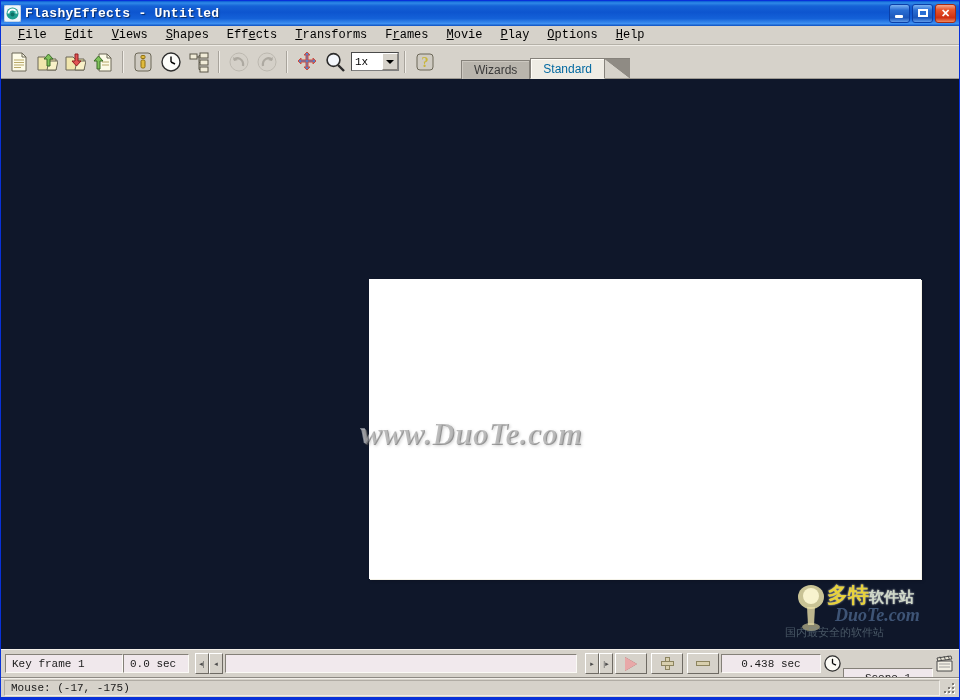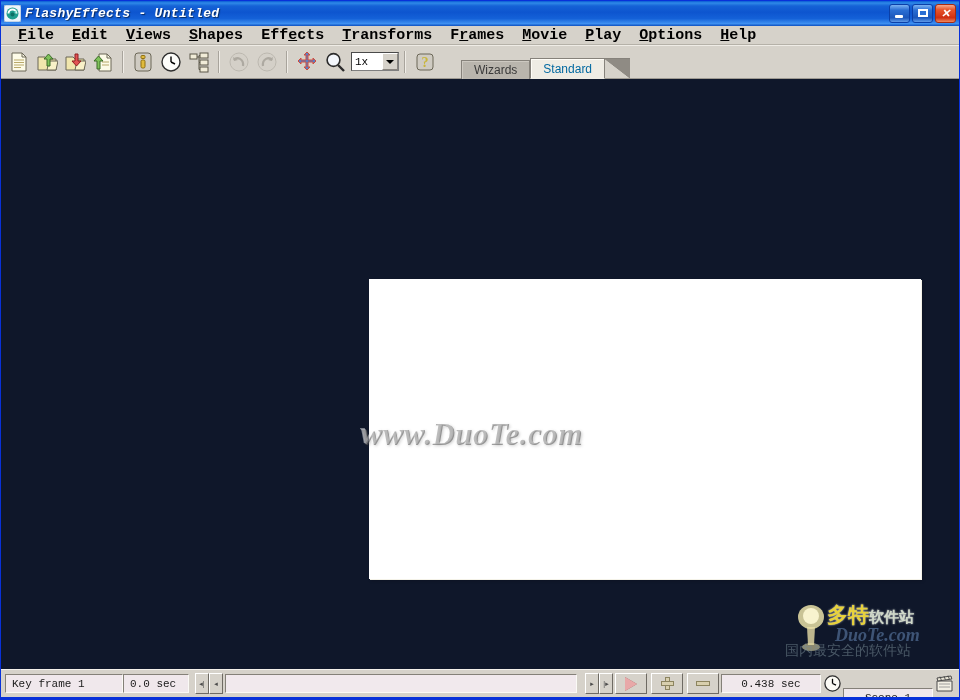--- a/index.html
+++ b/index.html
@@ -27,21 +27,20 @@
   .titlebar {
     height: 25px;
     min-height: 25px;
     background: linear-gradient(to bottom,
       #0a5ad4 0%, #2f8ae8 8%, #1562d6 20%,
       #0d55cf 45%, #1461d8 70%, #3d8ff0 90%, #0c4fc0 100%);
     display: flex;
     align-items: center;
     padding: 0 2px 0 3px;
     box-sizing: border-box;
-    font-style: italic;
   }
   .title-icon {
     width: 17px;
     height: 17px;
     margin-right: 4px;
     position: relative;
     flex: 0 0 auto;
   }
   .title-icon svg { display: block; }
   .title-text {
@@ -110,26 +109,25 @@
     min-height: 19px;
     background: #d6d2ca;
     display: flex;
     align-items: center;
     padding-left: 8px;
     border-bottom: 1px solid #b5b1a8;
     box-sizing: border-box;
   }
   .menu-item {
     font-family: "Liberation Mono", monospace;
-    font-size: 15px;
+    font-size: 12px;
     color: #000;
     padding: 1px 9px 1px 9px;
     cursor: default;
     white-space: nowrap;
-    font-weight: bold;
   }
   .menu-item u { text-decoration: underline; }
 
   
   .toolbar-strip {
     height: 34px;
     min-height: 34px;
     background: #d6d2ca;
     border-bottom: 1px solid #9e9a92;
     box-shadow: inset 0 1px 0 #efece6;
@@ -310,21 +308,21 @@
     color: #b7cf3a;
     text-shadow: 0 0 2px rgba(255,255,255,0.85);
   }
   .wm-cn-text .b { color: #e8d23a; }
   .wm-cn-text .s { color: #cfd8c8; font-size: 15px; }
   .wm-cn-sub {
     position: absolute;
     left: 2px;
     bottom: 1px;
     font-family: "DejaVu Sans", sans-serif;
-    font-size: 14px;
+    font-size: 11px;
     color: rgba(120,140,150,0.55);
     white-space: nowrap;
   }
   .wm-duote2 {
     position: absolute;
     left: 52px;
     top: 26px;
     font-family: "Liberation Serif", serif;
     font-style: italic;
     font-weight: bold;
@@ -734,14 +732,25 @@
           <line x1="13" y1="1.6" x2="14.4" y2="5.3"></line>
         </g>
         <g stroke="#8a8a8a" stroke-width="0.8">
           <line x1="4" y1="10" x2="15" y2="10"></line>
             <line x1="4" y1="13" x2="15" y2="13"></line>
         </g>
       </svg>
     </div>
   </div>
 
+  <div class="statusbar">
+    <div class="status-panel">Mouse: (-17, -175)</div>
+    <div class="resize-grip">
+      <span style="left:10px;top:2px"></span>
+      <span style="left:6px;top:6px"></span>
+        <span style="left:10px;top:6px"></span>
+      <span style="left:2px;top:10px"></span>
+        <span style="left:6px;top:10px"></span>
+        <span style="left:10px;top:10px"></span>
+    </div>
+  </div>
 
 </div>
 
 </body></html>

